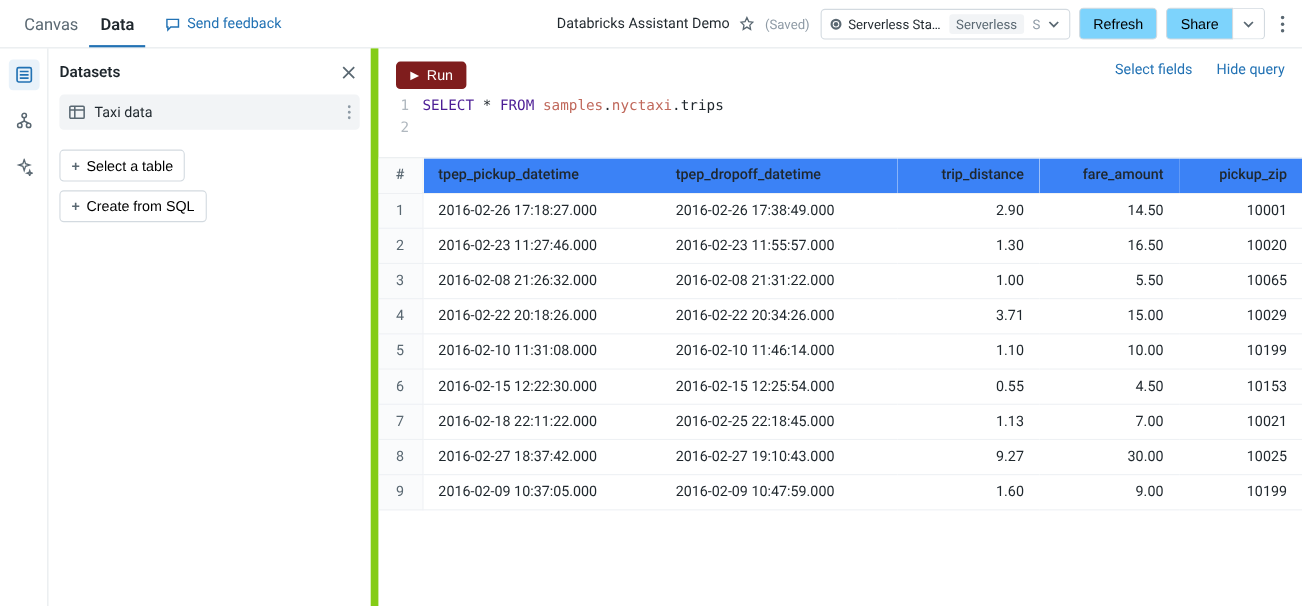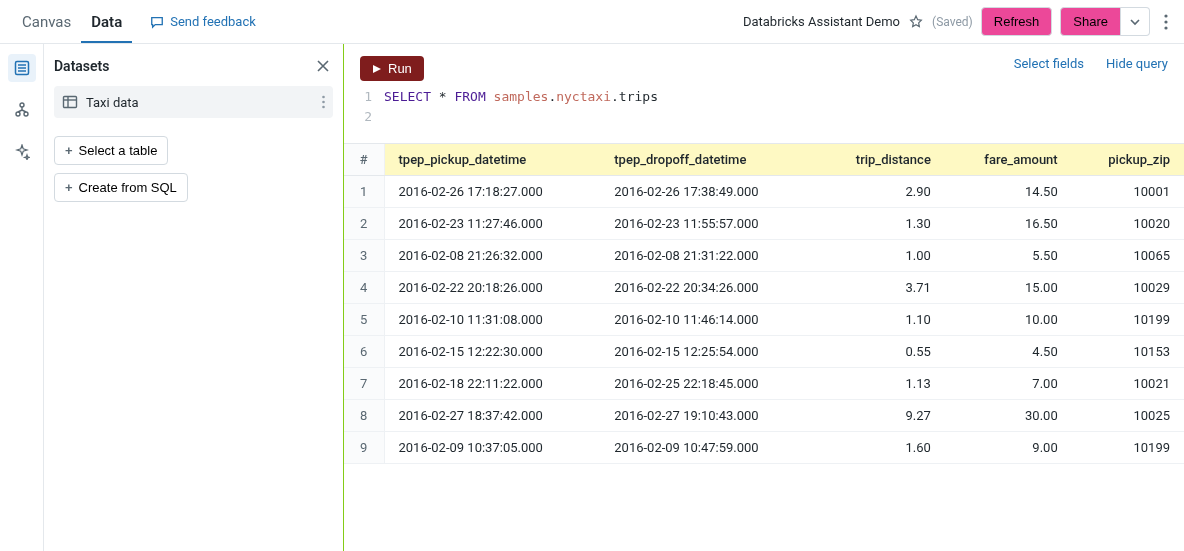--- a/index.html
+++ b/index.html
@@ -15,34 +15,34 @@
 .spacer { flex: 1; }
 .title-area { display: flex; align-items: center; gap: 8px; color: #1f272d; }
 .title-text { font-size: 13px; }
 .star { color: #5a6872; cursor: pointer; }
 .saved { color: #8e9aa5; font-size: 12px; }
 .compute { display: flex; align-items: center; gap: 6px; border: 1px solid #d3dae0; border-radius: 4px; padding: 4px 8px; margin-left: 10px; font-size: 12px; cursor: pointer; }
 .compute .dot { width: 10px; height: 10px; border: 2px solid #5a6872; border-radius: 50%; position: relative; }
 .compute .dot::after { content:""; position:absolute; inset:1px; background:#5a6872; border-radius:50%; }
 .compute .env { color: #5a6872; background:#f2f4f6; padding:2px 6px; border-radius:3px; margin-left:2px;}
 .compute .sz { color:#8e9aa5; margin-left:2px; }
-.btn { border: 1px solid #d3dae0; background: #ec4899; padding: 6px 12px; border-radius: 4px; margin-left: 8px; font-size: 13px; cursor: pointer; }
+.btn { border: 1px solid #d3dae0; background: #7dd3fc; padding: 6px 12px; border-radius: 4px; margin-left: 8px; font-size: 13px; cursor: pointer; }
 .btn-group { display:flex; margin-left:8px; }
 .btn-group .btn { margin-left:0; border-radius:4px 0 0 4px; }
 .btn-group .caret { border:1px solid #d3dae0; border-left:none; padding:6px 8px; border-radius:0 4px 4px 0; cursor:pointer; display:flex; align-items:center; }
 .kebab { margin-left: 10px; color: #5a6872; cursor: pointer; padding: 4px; }
 
 
 .main { display: flex; height: calc(551px - 44px); }
 .rail { width: 44px; border-right: 1px solid #e4e8ec; display:flex; flex-direction:column; align-items:center; padding-top:10px; gap:14px; }
 .rail .ritem { width:28px; height:28px; display:flex; align-items:center; justify-content:center; color:#5a6872; cursor:pointer; border-radius:4px; }
 .rail .ritem.active { background:#e9f2fa; color:#2272b4; }
 
 
-.side { width: 300px; border-right: 1px solid #84cc16; padding: 12px 10px; }
+.side { width: 300px; border-right: 7px solid #84cc16; padding: 12px 10px; }
 .side-head { display:flex; align-items:center; justify-content:space-between; margin-bottom:10px; }
 .side-head h3 { font-size: 14px; font-weight: 600; }
 .side-head .close { color:#5a6872; cursor:pointer; padding:2px; }
 .ds-item { display:flex; align-items:center; gap:8px; background:#f2f4f6; border-radius:4px; padding:8px 8px; margin-bottom:14px; cursor:pointer; }
 .ds-item .tbl-ico { color:#5a6872; }
 .ds-item .dots { margin-left:auto; color:#8e9aa5; cursor:pointer; }
 .hint { color:#8e9aa5; font-size:12px; margin-bottom:8px; }
 .sbtn { display:inline-flex; align-items:center; gap:6px; border:1px solid #d3dae0; background:#fff; padding:6px 10px; border-radius:4px; margin:4px 0; cursor:pointer; font-size:13px; }
 .sbtn .plus { font-weight:600; color:#5a6872; }
 
@@ -59,21 +59,21 @@
 .editor .ln { width: 24px; text-align:right; color:#b0b8bf; padding-right:12px; user-select:none; }
 .kw { color:#4c1d95; }
 .ns { color:#c0695c; }
 .tbl { color:#1f272d; }
 .star2 { color:#1f272d; }
 
 
 .results { flex:1; overflow:auto; border-top:1px solid #e4e8ec; }
 table { border-collapse: collapse; width:100%; }
 th, td { padding: 8px 14px; text-align:left; font-size:13px; border-bottom:1px solid #eef1f4; white-space:nowrap; }
-th { color:#1f272d; font-weight:500; background:#fef9c3; border-bottom:1px solid #e4e8ec; position:sticky; top:0; }
+th { color:#1f272d; font-weight:500; background:#3b82f6; border-bottom:1px solid #e4e8ec; position:sticky; top:0; }
 th.idx, td.idx { width:40px; text-align:center; color:#5a6872; background:#fafbfc; border-right:1px solid #eef1f4; }
 th:not(.idx):not(:nth-child(2)):not(:nth-child(3)) , td.num { text-align:right; }
 td.txt { text-align:left; }
 
 svg { display:block; }
 </style>
 </head>
 <body>
 
 <div class="topbar">
@@ -89,20 +89,29 @@
   </div>
   <div class="spacer"></div>
   <div class="title-area">
     <span class="title-text">Databricks Assistant Demo</span>
     <span class="star">
       <svg width="16" height="16" viewBox="0 0 24 24">
           <path fill="none" stroke="#5a6872" stroke-width="1.8" d="M12 3l2.5 5.5L20 9.3l-4 4 1 5.7L12 16l-5 3 1-5.7-4-4 5.5-.8z"></path>
         </svg>
     </span>
     <span class="saved">(Saved)</span>
+  </div>
+  <div class="compute">
+    <span class="dot"></span>
+    <span>Serverless Sta…</span>
+    <span class="env">Serverless</span>
+    <span class="sz">S</span>
+    <svg width="12" height="12" viewBox="0 0 12 12">
+        <path fill="none" stroke="#5a6872" stroke-width="1.6" d="M2 4l4 4 4-4"></path>
+      </svg>
   </div>
   <button class="btn">Refresh</button>
   <div class="btn-group">
     <button class="btn">Share</button>
     <div class="caret">
       <svg width="12" height="12" viewBox="0 0 12 12">
           <path fill="none" stroke="#5a6872" stroke-width="1.6" d="M2 4l4 4 4-4"></path>
         </svg>
     </div>
   </div>

